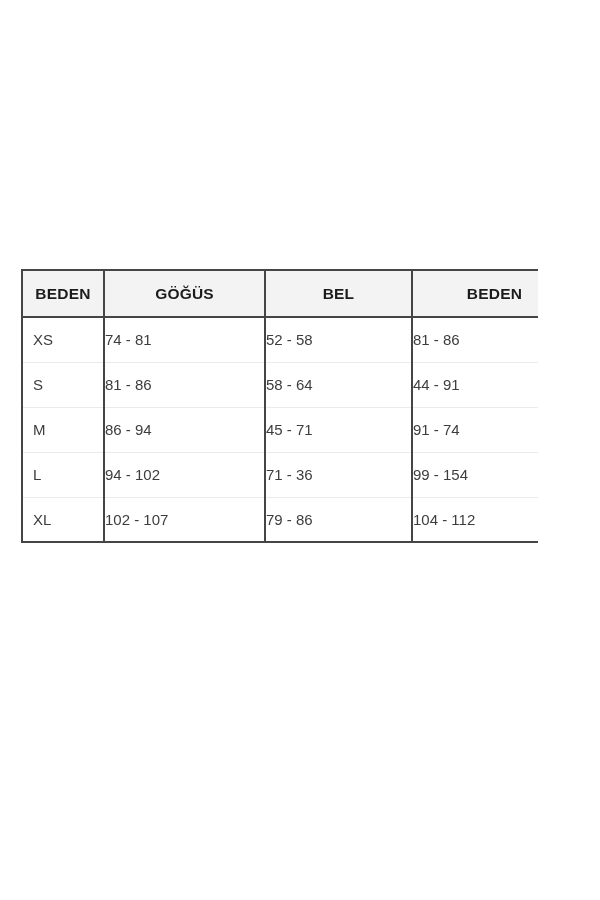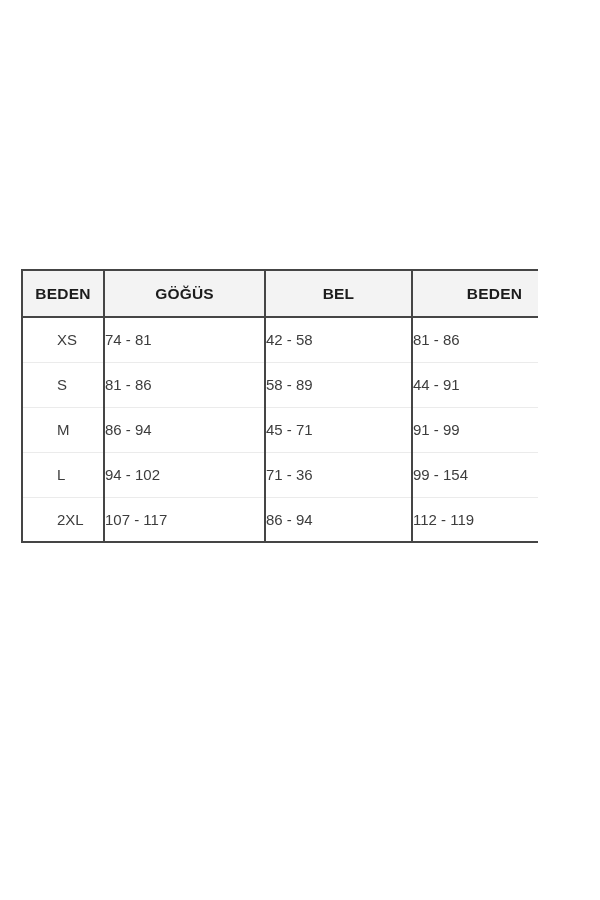--- a/index.html
+++ b/index.html
@@ -54,21 +54,21 @@
     border-right: 2px solid var(--border-dark);
     border-top: 1px solid var(--row-separator);
     font-size: 15px;
     color: var(--cell-text);
     text-align: left;
     background: #ffffff;
   }
   table.size-chart tbody tr:first-child td { border-top: none; }
   table.size-chart td.size-col {
     text-align: left;
-    padding-left: 34px;
+    padding-left: 10px;
   }
 </style>
 </head>
 <body>
 
 <div class="page">
   <table class="size-chart">
     <colgroup>
       <col class="c1">
         <col class="c2">
@@ -80,42 +80,42 @@
         <th>BEDEN</th>
         <th>GÖĞÜS</th>
         <th>BEL</th>
         <th>BEDEN</th>
       </tr>
     </thead>
     <tbody>
       <tr>
         <td class="size-col">XS</td>
         <td>74 - 81</td>
-        <td>42 - 58</td>
+        <td>52 - 58</td>
         <td>81 - 86</td>
       </tr>
       <tr>
         <td class="size-col">S</td>
         <td>81 - 86</td>
-        <td>58 - 89</td>
+        <td>58 - 64</td>
         <td>44 - 91</td>
       </tr>
       <tr>
         <td class="size-col">M</td>
         <td>86 - 94</td>
         <td>45 - 71</td>
-        <td>91 - 99</td>
+        <td>91 - 74</td>
       </tr>
       <tr>
         <td class="size-col">L</td>
         <td>94 - 102</td>
         <td>71 - 36</td>
         <td>99 - 154</td>
       </tr>
       <tr>
-        <td class="size-col">2XL</td>
-        <td>107 - 117</td>
-        <td>86 - 94</td>
-        <td>112 - 119</td>
+        <td class="size-col">XL</td>
+        <td>102 - 107</td>
+        <td>79 - 86</td>
+        <td>104 - 112</td>
       </tr>
     </tbody>
   </table>
 </div>
 
 </body></html>

